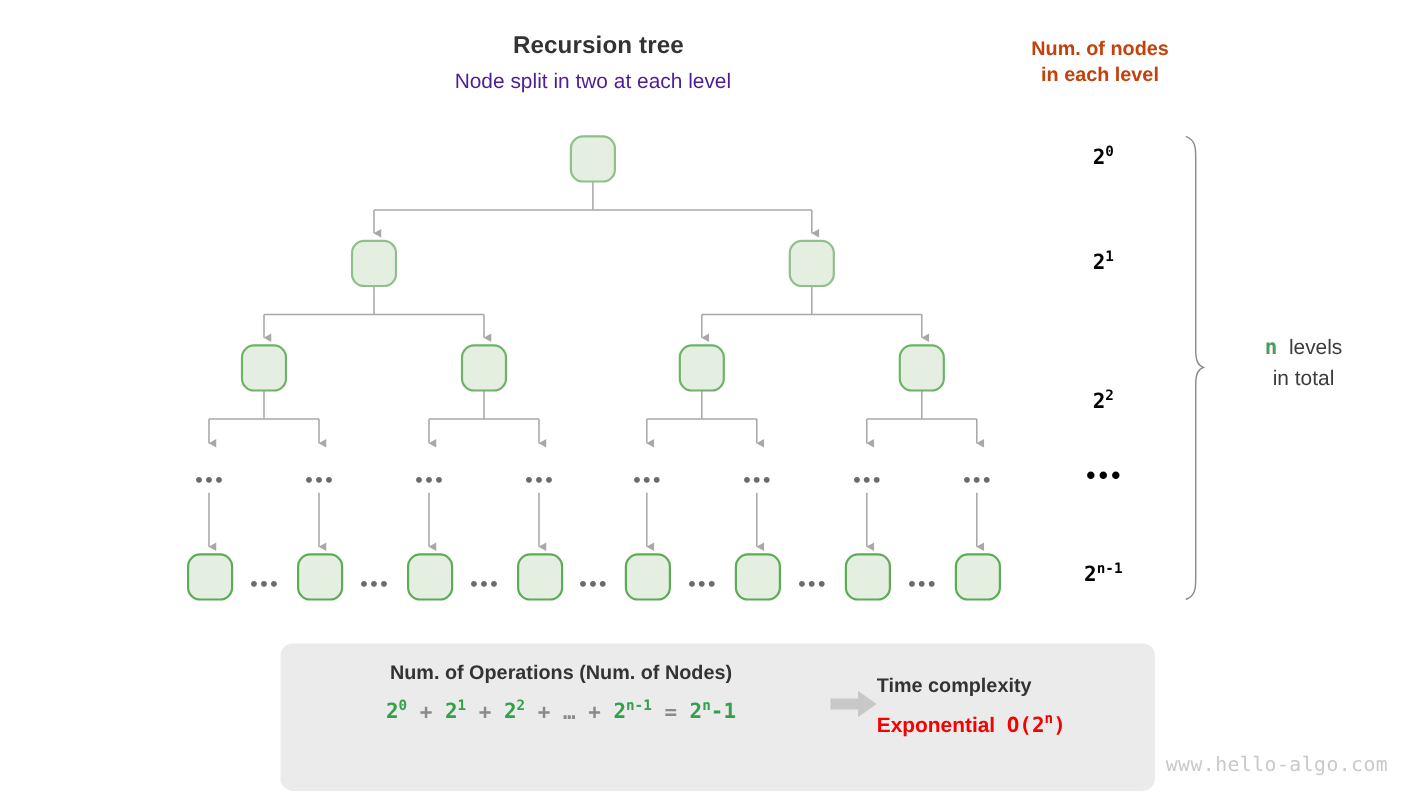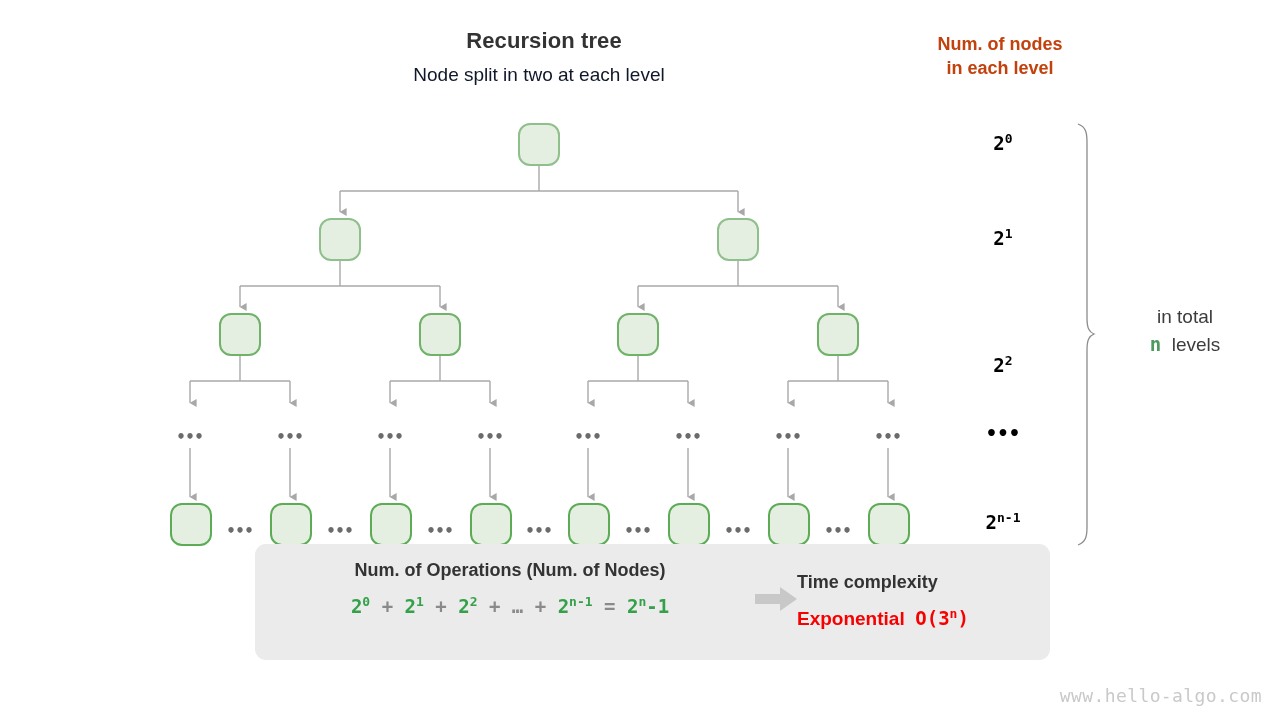--- a/index.html
+++ b/index.html
@@ -14,21 +14,21 @@
   
   .title {
     position: absolute; left: 5px; top: 28px; width: 1078px;
     text-align: center;
     font-size: 22px; font-weight: bold; color: #333333;
     letter-spacing: .1px;
   }
   .subtitle {
     position: absolute; left: 0; top: 64px; width: 1078px;
     text-align: center;
-    font-size: 19px; font-weight: normal; color: #0f172a;
+    font-size: 19px; font-weight: normal; color: #4c1d95;
   }
   .col-head {
     position: absolute; left: 900px; top: 32px; width: 200px;
     text-align: center; line-height: 1.35;
     font-size: 18px; font-weight: bold; color: #c2410c;
   }
 
   
   #tree { position: absolute; left: 0; top: 0; }
 
@@ -47,22 +47,22 @@
     text-align: center; line-height: 1.45;
     font-size: 19px; color: #3c3c3c;
   }
   .levels-total .nvar {
     font-family: "DejaVu Sans Mono", monospace;
     font-weight: bold; color: #4e9a5f;
   }
 
   
   .summary {
-    position: absolute; left: 255px; top: 544px;
-    width: 795px; height: 116px;
+    position: absolute; left: 255px; top: 585px;
+    width: 795px; height: 134px;
     background: #ebebeb; border-radius: 11px;
   }
   .sum-left {
     position: absolute; left: 18px; top: 16px; width: 474px;
     text-align: center;
   }
   .sum-right {
     position: absolute; left: 542px; top: 16px; width: 238px;
     margin-top: 12px;
   }
@@ -225,37 +225,37 @@
   </div>
   <div class="lvl-label" style="left:943px; top:321px;margin-top:32px;">
     <span>2</span><sup>2</sup>
   </div>
   <div class="lvl-label" style="left:943px; top:422px;">•••</div>
   <div class="lvl-label" style="left:943px; top:510px;">
     <span>2</span><sup>n-1</sup>
   </div>
 
   <div class="levels-total">
+    <div><span class="nvar">n</span>&nbsp; <span>levels</span></div>
     <div>in total</div>
-    <div><span class="nvar">n</span>&nbsp; <span>levels</span></div>
   </div>
 
   <div class="summary">
 
     <div class="sum-left">
       <div class="sum-head">Num. of Operations (Num. of Nodes)</div>
       <div class="formula"><span class="g"><span>2</span><sup>0</sup></span>&nbsp;<span>+</span>&nbsp;<span class="g"><span>2</span><sup>1</sup></span>&nbsp;<span>+</span>&nbsp;<span class="g"><span>2</span><sup>2</sup></span>&nbsp;<span>+</span>&nbsp;<span>…</span>&nbsp;<span>+</span>&nbsp;<span class="g"><span>2</span><sup>n-1</sup></span>&nbsp;<span>=</span>&nbsp;<span class="g"><span>2</span><sup>n</sup><span>-1</span></span></div>
     </div>
 
     <svg class="arrow-icon" viewBox="0 0 46 30">
       <path d="M2,10 L27,10 L27,3 L44,15 L27,27 L27,20 L2,20 Z" fill="#c8c8c8"></path>
     </svg>
 
     <div class="sum-right">
       <div class="sum-head">Time complexity</div>
-      <div class="verdict"><span>Exponential</span>&nbsp;&nbsp;<span class="mono"><span>O(3</span><sup>n</sup><span>)</span></span></div>
+      <div class="verdict"><span>Exponential</span>&nbsp;&nbsp;<span class="mono"><span>O(2</span><sup>n</sup><span>)</span></span></div>
     </div>
 
   </div>
 
   <div class="watermark">www.hello-algo.com</div>
 
 </div>
 
 </body></html>

